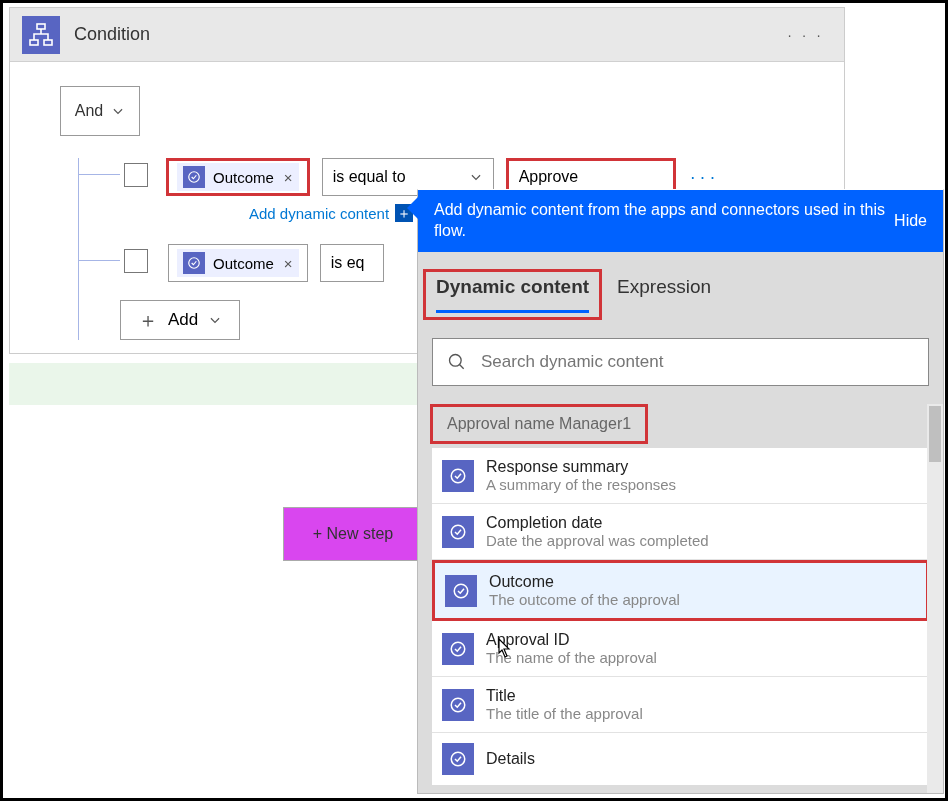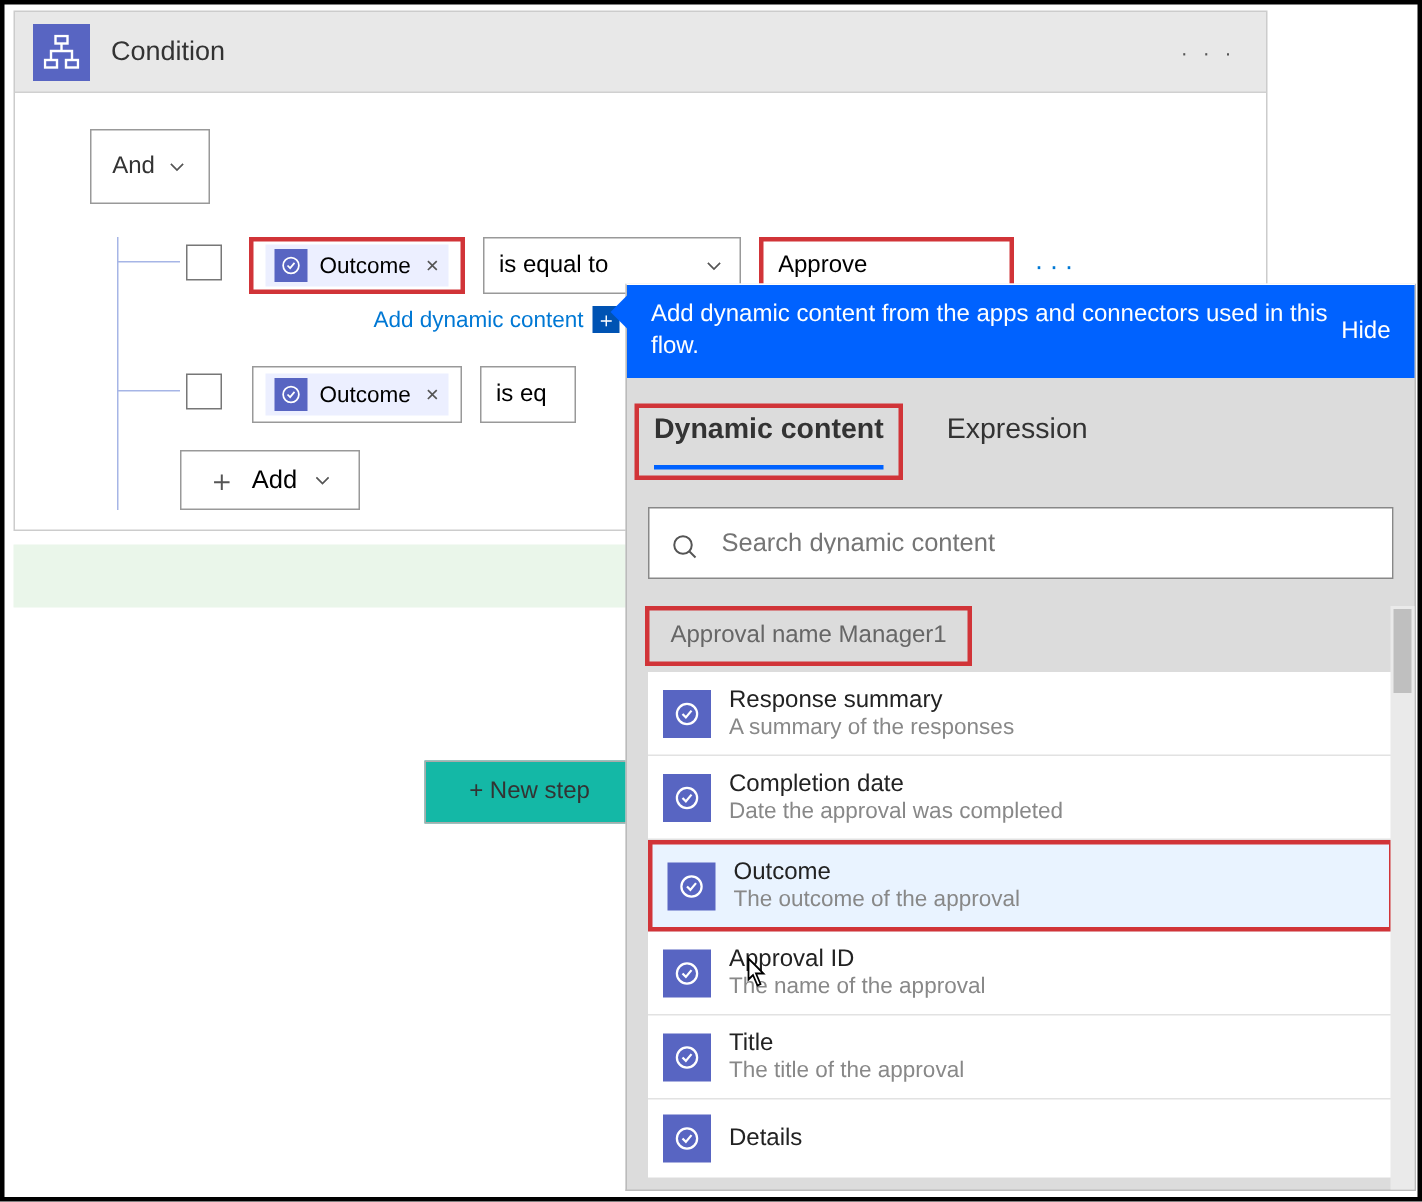--- a/index.html
+++ b/index.html
@@ -26,32 +26,32 @@
     .value-box { display:flex; align-items:center; height:38px; border:1px solid #999; margin-left:12px; padding:0 10px; width:170px; font-size:16px; background:#fff; }
     .value-box.red { border:3px solid #d13438; }
     .value-input { border:none; outline:none; font-size:16px; width:100%; }
     .more-dots { margin-left:14px; color:#0078d4; letter-spacing:4px; font-size:18px; cursor:pointer; align-self:center; }
     .add-dynamic { color:#0078d4; font-size:15px; margin-left:185px; margin-top:8px; display:flex; align-items:center; gap:6px; cursor:pointer; }
     .add-dynamic .plus { width:18px; height:18px; background:#0053b3; color:#fff; display:flex; align-items:center; justify-content:center; font-size:14px; line-height:1; }
     .add-btn { height:40px; width:120px; border:1px solid #999; display:flex; align-items:center; justify-content:center; gap:10px; font-size:17px; margin-left:56px; margin-top:18px; background:#fff; cursor:pointer; }
 
     .green-bar { position:absolute; left:6px; top:360px; width:836px; height:42px; background:#eaf6ea; }
 
-    .new-step { position:absolute; left:280px; top:504px; width:140px; height:42px; border:1px solid #aaa; display:flex; align-items:center; justify-content:center; font-size:16px; color:#333; background:#14b8a6; cursor:pointer; }
+    .new-step { position:absolute; left:280px; top:504px; width:140px; height:54px; border:1px solid #aaa; display:flex; align-items:center; justify-content:center; font-size:16px; color:#333; background:#d946ef; cursor:pointer; }
 
     .flyout { position:absolute; left:414px; top:186px; width:527px; height:605px; background:#dcdcdc; border:1px solid #bbb; border-top:1px solid #fff; }
     .flyout-pointer { position:absolute; left:-11px; top:6px; width:0; height:0; border-top:12px solid transparent; border-bottom:12px solid transparent; border-right:12px solid #0062ff; }
     .flyout-header { height:62px; background:#0062ff; color:#fff; display:flex; padding:10px 16px; font-size:16px; align-items:center; }
     .flyout-header .text { flex:1; line-height:1.3; }
     .flyout-header .hide { cursor:pointer; font-size:16px; }
-    .tabs { display:flex; gap:42px; padding:24px 18px 0 18px; }
+    .tabs { display:flex; gap:28px; padding:24px 18px 0 18px; }
     .tab { font-size:19px; color:#333; padding-bottom:12px; cursor:pointer; }
     .tab.active { font-weight:600; border-bottom:3px solid #0062ff; }
     .tab-highlight { border:3px solid #d13438; padding:4px 10px; margin:-7px -13px 8px -13px; }
-    .search { margin:10px 14px; height:48px; background:#fff; border:1px solid #888; display:flex; padding:16px 14px; gap:14px; }
+    .search { margin:10px 14px; height:48px; background:#fff; border:1px solid #888; display:flex; align-items:center; padding:16px 14px; gap:14px; }
     .search input { border:none; outline:none; font-size:17px; color:#666; flex:1; }
     .section-title { margin:10px 14px 0 14px; padding:10px 4px; font-size:16px; color:#666; }
     .section-title.red { border:3px solid #d13438; display:inline-block; padding:8px 14px; margin:8px 12px 0 12px; }
     .items { margin:4px 14px 0 14px; background:#fff; position:relative; }
     .item { display:flex; align-items:center; padding:10px 10px; border-bottom:1px solid #e2e2e2; cursor:pointer; }
     .item.active { background:#e9f3ff; }
     .item.red { border:3px solid #d13438; }
     .item-icon { width:32px; height:32px; background:#5865c2; display:flex; align-items:center; justify-content:center; margin-right:12px; flex-shrink:0; }
     .item-title { font-size:16px; color:#222; }
     .item-desc { font-size:15px; color:#888; }

